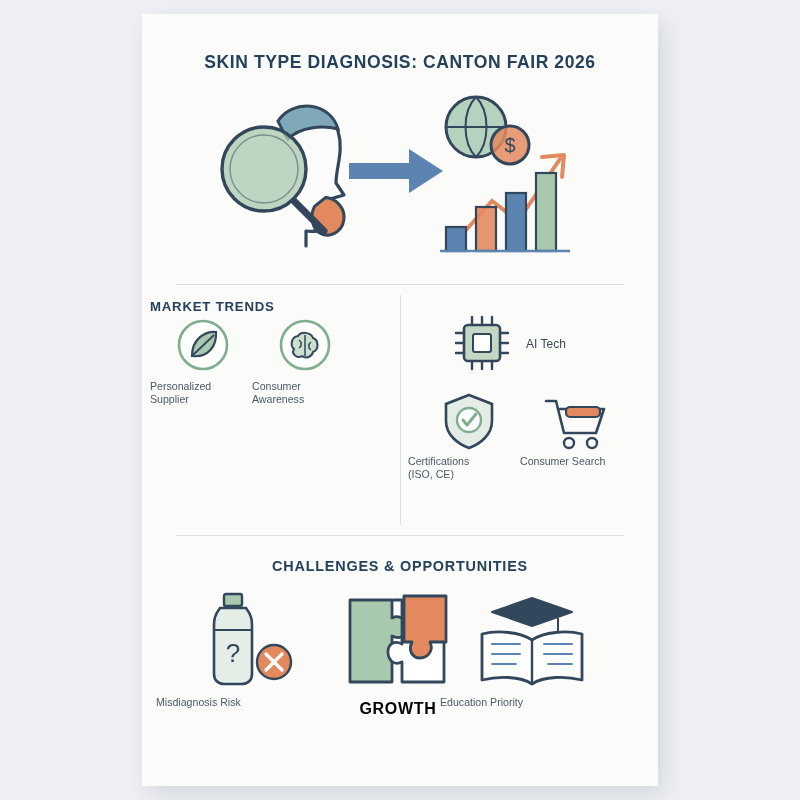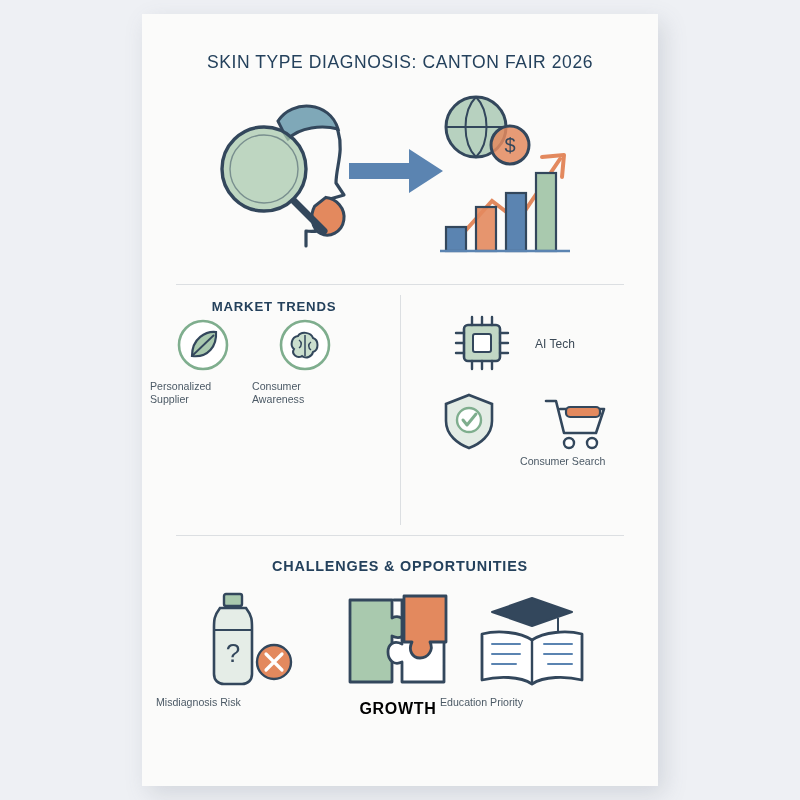--- a/index.html
+++ b/index.html
@@ -16,21 +16,21 @@
     top: 14px;
     width: 516px;
     height: 772px;
     background: #fbfbfa;
     box-shadow: 6px 8px 22px rgba(90,100,115,0.18);
   }
   .title {
     text-align: center;
     color: #24415c;
     font-size: 17.5px;
-    font-weight: normal;
+    font-weight: bold;
     letter-spacing: 0.6px;
     padding-top: 38px;
   }
   .hero {
     position: relative;
     height: 205px;
     margin-top: 6px;
   }
   .divider {
     height: 1px;
@@ -50,21 +50,21 @@
     height: 250px;
   }
   .col {
     position: absolute;
     top: 14px;
     width: 248px;
   }
   .col.left { left: 8px; }
   .col.right { left: 262px; }
   .col-head {
-    text-align: center;
+    text-align: left;
     color: #24415c;
     font-size: 13.2px;
     font-weight: bold;
     letter-spacing: 0.8px;
   }
   .section-head {
     text-align: center;
     color: #24415c;
     font-size: 14.4px;
     font-weight: bold;
@@ -188,38 +188,42 @@
         <div class="abs" style="left:46px; top:0px;">
           <svg width="64" height="64" viewBox="0 0 64 64">
             <rect x="14" y="14" width="36" height="36" rx="4" fill="#a9c9ae" fill-opacity="0.7" stroke="#33475c" stroke-width="2.6"></rect>
             <rect x="23" y="23" width="18" height="18" rx="2" fill="#ffffff" stroke="#33475c" stroke-width="2"></rect>
             <g stroke="#33475c" stroke-width="2.4" stroke-linecap="round">
               <path d="M22 14 V6 M32 14 V6 M42 14 V6 M22 50 V58 M32 50 V58 M42 50 V58
                        M14 22 H6 M14 32 H6 M14 42 H6 M50 22 H58 M50 32 H58 M50 42 H58"></path>
             </g>
           </svg>
         </div>
-        <div class="abs label-right" style="left:122px; top:26px;margin-left:9px;">AI Tech</div>
+        <div class="abs label-right" style="left:122px; top:26px;">AI Tech</div>
       </div>
 
       <div class="row" style="height:110px;">
         <div class="abs" style="left:36px; top:0px;">
           <svg width="58" height="60" viewBox="0 0 58 60">
             <path d="M29 4 L52 13 V30 C52 44, 40 53, 29 57 C18 53, 6 44, 6 30 V13 Z" fill="#cfe0d4" fill-opacity="0.55" stroke="#33475c" stroke-width="2.6"></path>
             <circle cx="29" cy="29" r="12" fill="#ffffff" stroke="#7fae8e" stroke-width="2.4"></circle>
             <path d="M23 29 L27 34 L36 23" fill="none" stroke="#7fae8e" stroke-width="3" stroke-linecap="round" stroke-linejoin="round"></path>
           </svg>
         </div>
         <div class="abs" style="left:138px; top:2px;">
           <svg width="68" height="58" viewBox="0 0 68 58">
             <path d="M4 8 H14 L22 40 H54 L62 16 H18" fill="none" stroke="#33475c" stroke-width="2.6" stroke-linecap="round" stroke-linejoin="round"></path>
             <rect x="24" y="14" width="34" height="10" rx="4" fill="#e3895e" stroke="#33475c" stroke-width="2.2"></rect>
             <circle cx="27" cy="50" r="5" fill="#ffffff" stroke="#33475c" stroke-width="2.4"></circle>
             <circle cx="50" cy="50" r="5" fill="#ffffff" stroke="#33475c" stroke-width="2.4"></circle>
           </svg>
+        </div>
+        <div class="abs caption" style="left:4px; top:64px; width:120px;">
+          <span>Certifications</span><br>
+          <span>(ISO, CE)</span>
         </div>
         <div class="abs caption" style="left:116px; top:64px; width:128px;">Consumer Search</div>
       </div>
     </div>
   </div>
 
   <div class="divider"></div>
 
   <div>
     <div class="section-head">CHALLENGES &amp; OPPORTUNITIES</div>

